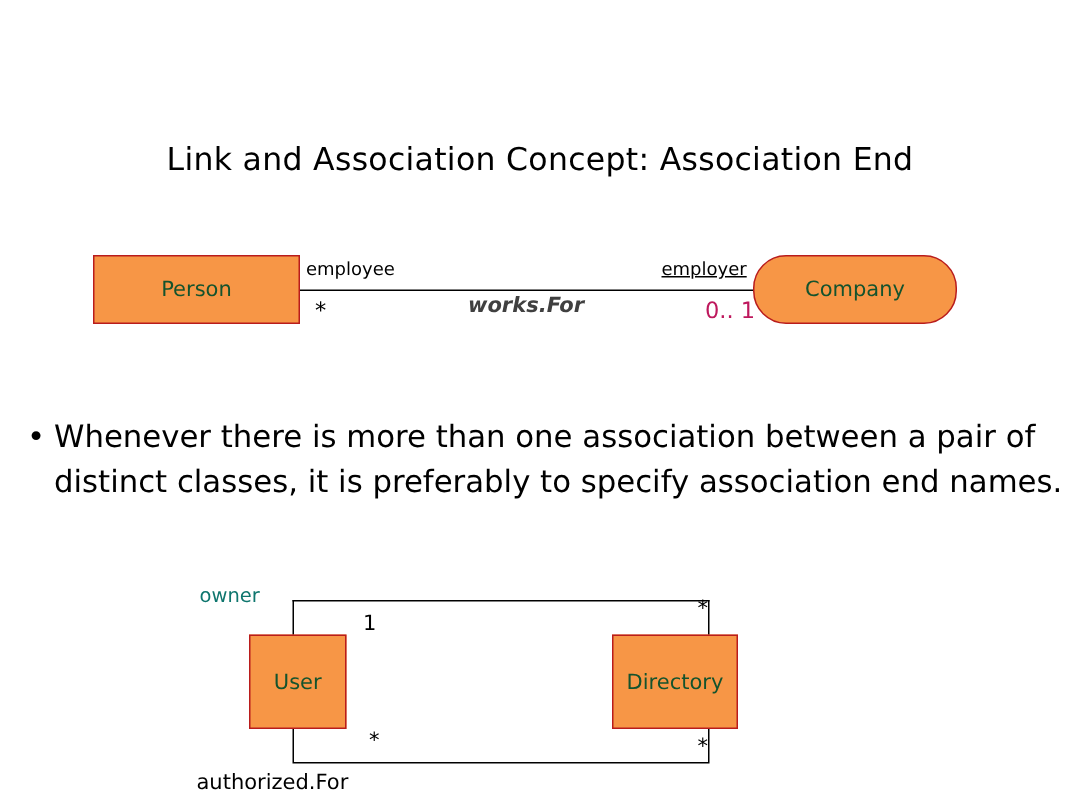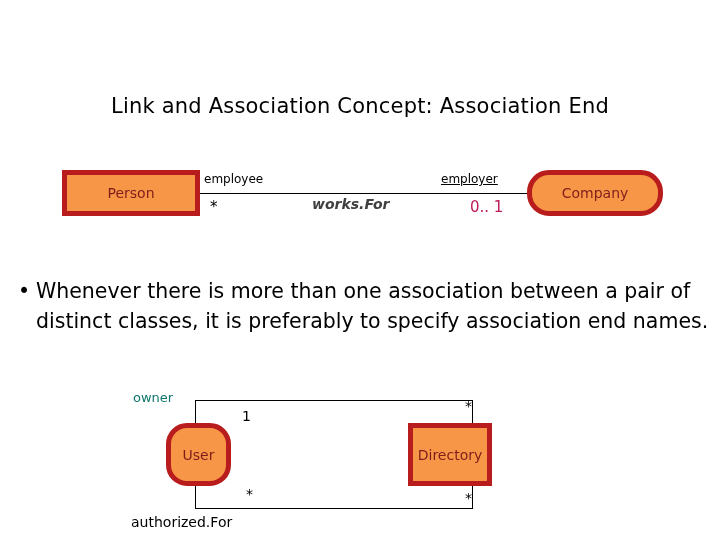--- a/index.html
+++ b/index.html
@@ -40,36 +40,36 @@
   #diagram-one {
     position: absolute;
     left: 0;
     top: 140px;
     width: 720px;
     height: 90px;
   }
   .class-box {
     position: absolute;
     background: #F79646;
-    border: 5px solid #b91c1c;
+    border: 1px solid #b91c1c;
     box-sizing: border-box;
     display: flex;
     align-items: center;
     justify-content: center;
     font-size: 14px;
-    color: #7f1d1d;
+    color: #14532d;
   }
   #class-person {
     left: 62px;
     top: 10px;
     width: 138px;
     height: 46px;
   }
   #class-company {
-    left: 527px;
+    left: 502px;
     top: 10px;
     width: 136px;
     height: 46px;
     border-radius: 22px;
   }
   #assoc-line-1 {
     position: absolute;
     left: 200px;
     top: 33px;
     width: 327px;
@@ -145,21 +145,20 @@
     left: 0;
     top: 366px;
     width: 720px;
     height: 140px;
   }
   #class-user {
     left: 166px;
     top: 37px;
     width: 65px;
     height: 63px;
-    border-radius: 21px;
   }
   #class-directory {
     left: 408px;
     top: 37px;
     width: 84px;
     height: 63px;
   }
   #assoc-line-top {
     position: absolute;
     left: 195px;

